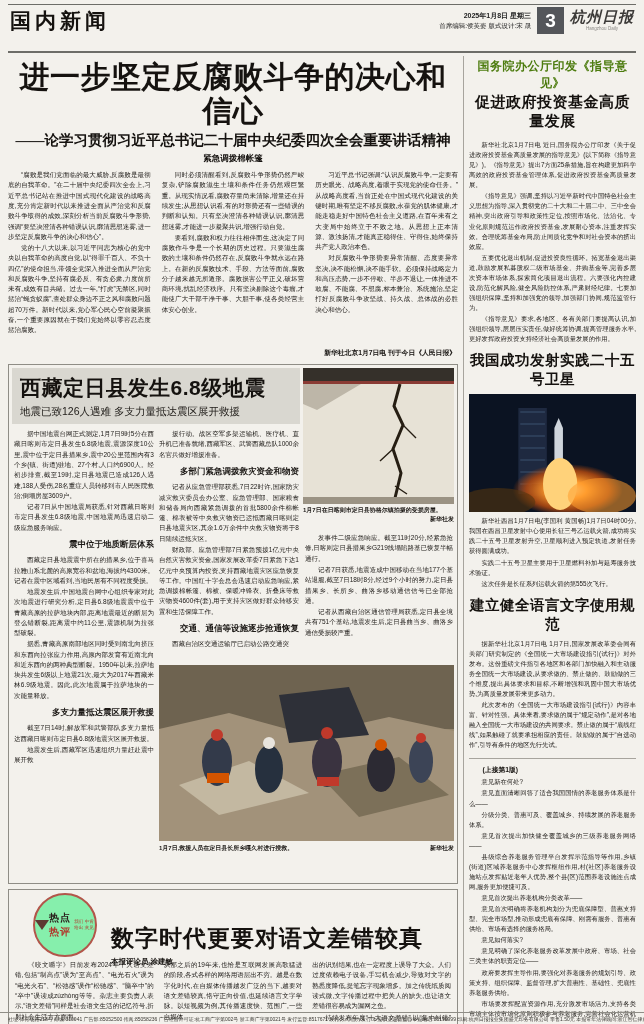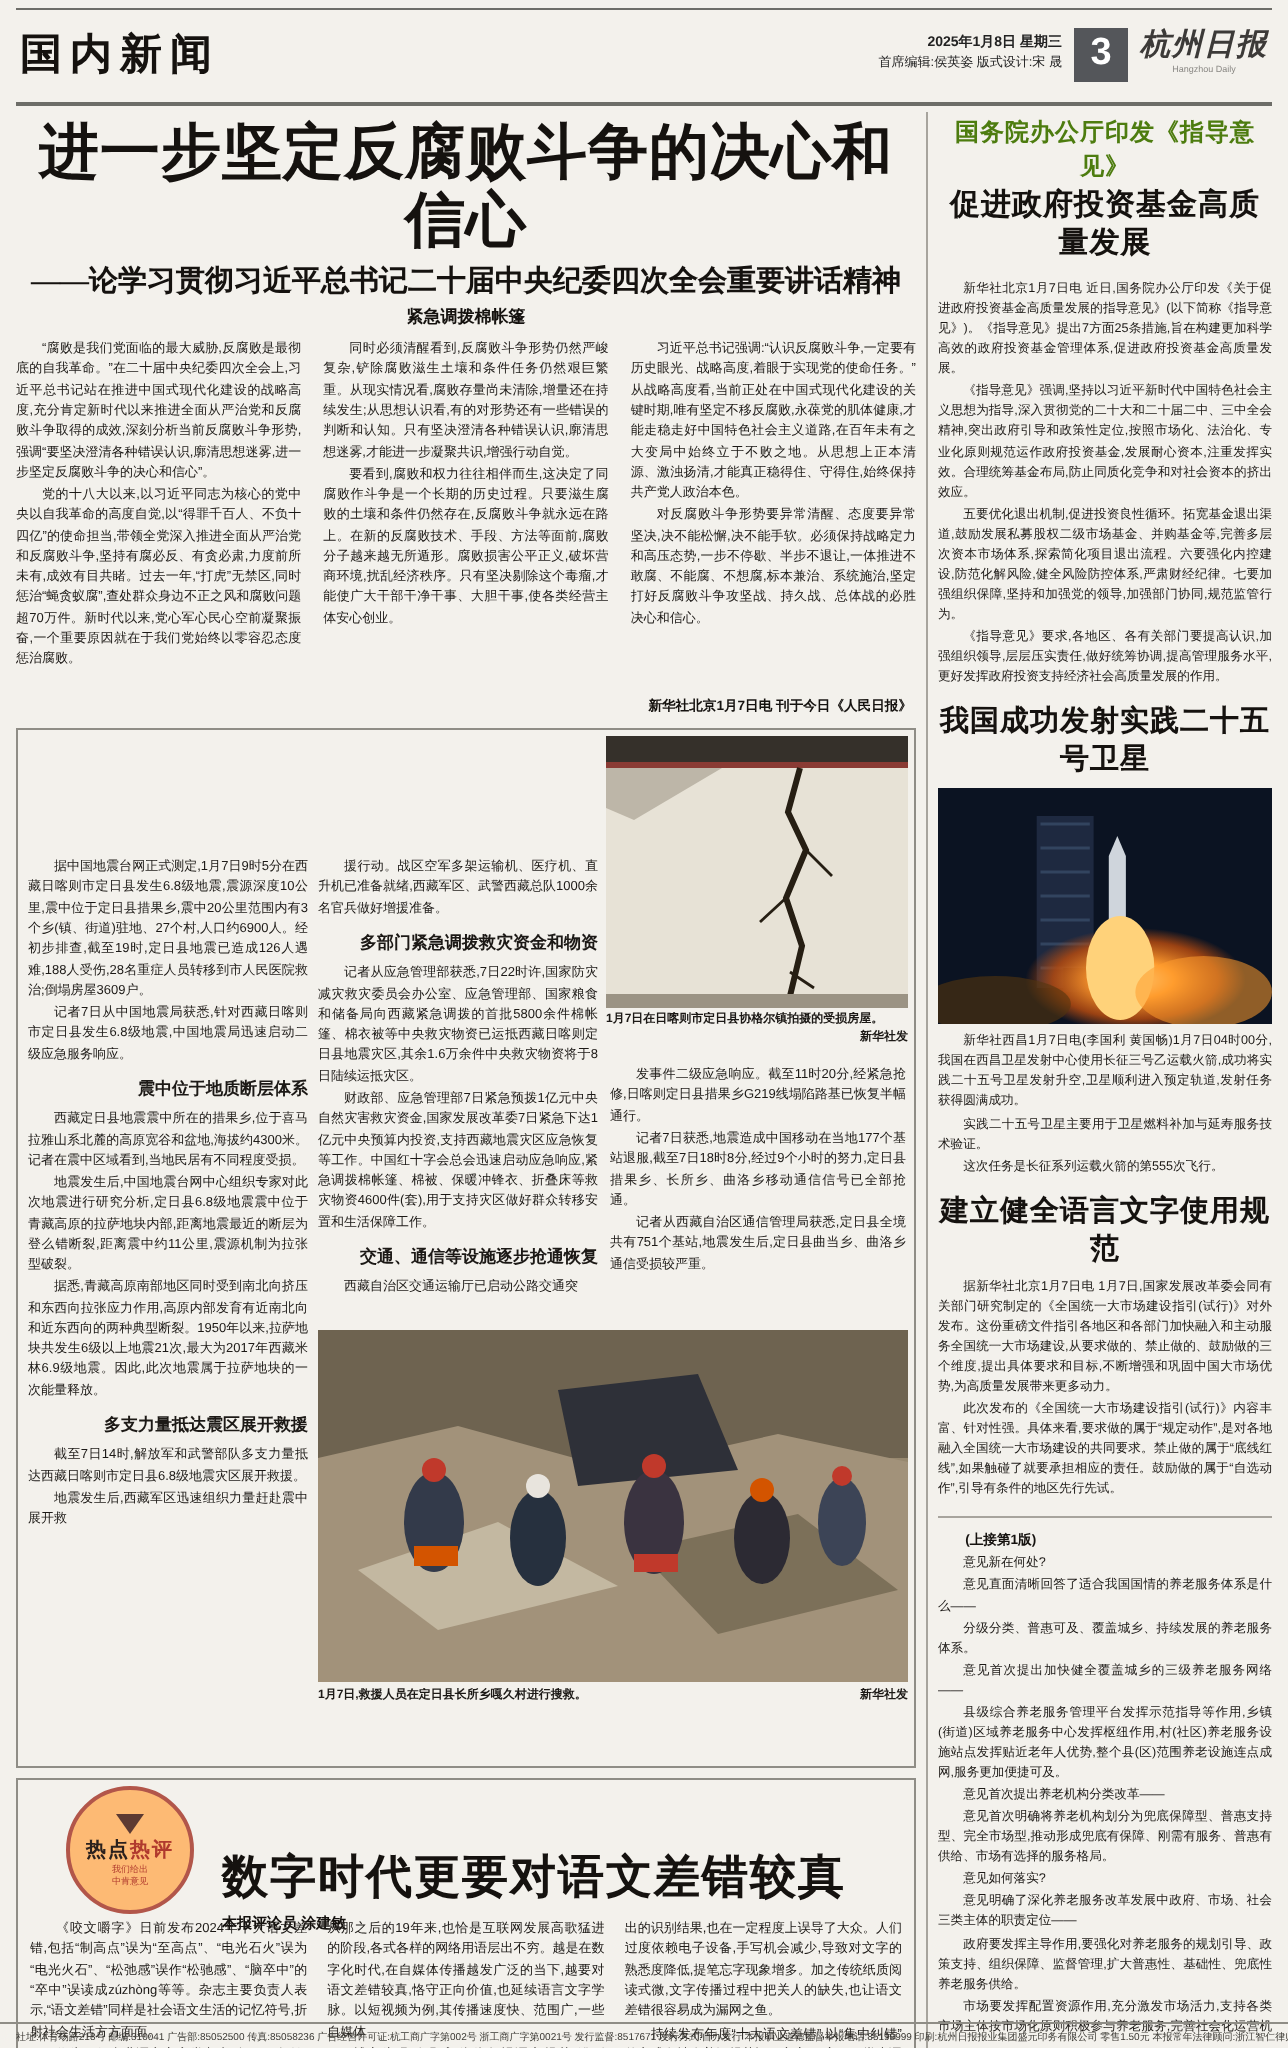--- a/index.html
+++ b/index.html
@@ -1,20 +1,20 @@
 <!DOCTYPE html>
 <html lang="zh"><head>
 <meta charset="utf-8">
 <style>
   html,body{margin:0;padding:0;background:#e8e6e0;}
   .page{position:relative;width:644px;height:1024px;margin:0 auto;background:#f3f1ec;color:#15120f;
         font-family:"Liberation Sans",sans-serif;box-sizing:border-box;padding:4px 8px 0;overflow:hidden;}
   
   .hdr{border-top:1px solid #6d6d68;border-bottom:2px solid #6d6d68;height:40px;
-       display:flex;align-items:center;justify-content:space-between;padding:2px 2px 4px;}
+       display:flex;align-items:flex-start;justify-content:space-between;padding:2px 2px 4px;}
   .hdr-section{font-size:21px;font-weight:700;letter-spacing:4px;}
   .hdr-right{display:flex;align-items:center;gap:6px;}
   .hdr-meta{text-align:right;font-size:6.5px;line-height:1.6;color:#222;}
   .hdr-meta .d{font-weight:700;font-size:7px;}
   .pagenum{width:27px;height:27px;background:#54565a;color:#fff;font-size:19px;font-weight:800;
            display:flex;align-items:center;justify-content:center;}
   .masthead{text-align:center;line-height:1;}
   .masthead .cn{font-size:15px;font-weight:700;color:#3c3a38;font-family:"Liberation Serif",serif;font-style:italic;letter-spacing:1px;}
   .masthead .en{font-size:4.5px;color:#8a8884;margin-top:2px;}
   
@@ -44,21 +44,21 @@
   .q-col1{left:5px;top:64px;width:140px;height:448px;}
   .q-col2{left:150px;top:64px;width:140px;height:234px;}
   .q-col3{left:296px;top:168px;width:148px;height:130px;}
   .q-sub{font-size:8.5px;font-weight:800;text-align:right;margin:5px 0 4px;}
   .q-photo2{left:150px;top:300px;width:295px;height:176px;}
   .q-cap2{left:150px;top:479px;width:295px;height:30px;}
   
   .lbox{border:1px solid #8f8d86;height:163px;margin-top:5px;padding:4px 6px;box-sizing:border-box;background:#f3f1ec;}
   .l-top{display:flex;align-items:center;height:62px;}
   .stamp{width:60px;height:60px;border:2px solid #b2564a;border-radius:50%;flex:none;margin:0 14px 0 18px;
-         display:flex;flex-direction:column;align-items:center;justify-content:center;background:#fdba74;}
+         display:flex;flex-direction:row;align-items:center;justify-content:center;background:#86efac;}
   .stamp .nib{width:0;height:0;border-left:7px solid transparent;border-right:7px solid transparent;border-top:10px solid #5d3a32;margin-bottom:1px;}
   .stamp .t{font-size:10px;font-weight:900;letter-spacing:1px;}
   .stamp .t .a{color:#2b211d;}
   .stamp .t .b{color:#b03a2e;}
   .stamp .s{font-size:4.5px;color:#b03a2e;line-height:1.3;}
   .l-titles{flex:1;text-align:left;margin-top:40px;}
   .l-h1{font-size:23px;font-weight:900;margin:0;letter-spacing:1px;}
   .l-by{font-size:7.5px;font-weight:700;margin-top:3px;}
   .l-cols{column-count:3;column-gap:10px;height:86px;overflow:hidden;margin-top:4px;}
   
@@ -110,20 +110,24 @@
             <p>党的十八大以来,以习近平同志为核心的党中央以自我革命的高度自觉,以“得罪千百人、不负十四亿”的使命担当,带领全党深入推进全面从严治党和反腐败斗争,坚持有腐必反、有贪必肃,力度前所未有,成效有目共睹。过去一年,“打虎”无禁区,同时惩治“蝇贪蚁腐”,查处群众身边不正之风和腐败问题超70万件。新时代以来,党心军心民心空前凝聚振奋,一个重要原因就在于我们党始终以零容忍态度惩治腐败。</p>
             <p>同时必须清醒看到,反腐败斗争形势仍然严峻复杂,铲除腐败滋生土壤和条件任务仍然艰巨繁重。从现实情况看,腐败存量尚未清除,增量还在持续发生;从思想认识看,有的对形势还有一些错误的判断和认知。只有坚决澄清各种错误认识,廓清思想迷雾,才能进一步凝聚共识,增强行动自觉。</p>
             <p>要看到,腐败和权力往往相伴而生,这决定了同腐败作斗争是一个长期的历史过程。只要滋生腐败的土壤和条件仍然存在,反腐败斗争就永远在路上。在新的反腐败技术、手段、方法等面前,腐败分子越来越无所遁形。腐败损害公平正义,破坏营商环境,扰乱经济秩序。只有坚决剔除这个毒瘤,才能使广大干部干净干事、大胆干事,使各类经营主体安心创业。</p>
             <p>习近平总书记强调:“认识反腐败斗争,一定要有历史眼光、战略高度,着眼于实现党的使命任务。”从战略高度看,当前正处在中国式现代化建设的关键时期,唯有坚定不移反腐败,永葆党的肌体健康,才能走稳走好中国特色社会主义道路,在百年未有之大变局中始终立于不败之地。从思想上正本清源、激浊扬清,才能真正稳得住、守得住,始终保持共产党人政治本色。</p>
             <p>对反腐败斗争形势要异常清醒、态度要异常坚决,决不能松懈,决不能手软。必须保持战略定力和高压态势,一步不停歇、半步不退让,一体推进不敢腐、不能腐、不想腐,标本兼治、系统施治,坚定打好反腐败斗争攻坚战、持久战、总体战的必胜决心和信心。</p>
           </div>
         <div class="lead-end">新华社北京1月7日电 刊于今日《人民日报》</div>
       </section>
 
       <section class="qbox">
+        <div class="abs q-head">
+          <div class="q-h1">西藏定日县发生6.8级地震</div>
+          <div class="q-deck">地震已致126人遇难 多支力量抵达震区展开救援</div>
+        </div>
 
         <div class="abs q-photo1">
           <svg class="ph" viewBox="0 0 151 136" preserveAspectRatio="none">
             <rect width="151" height="136" fill="#e7e2d6"></rect>
             <rect width="151" height="13" fill="#35302a"></rect>
             <rect y="13" width="151" height="3" fill="#8a3b34"></rect>
             <polygon points="0,16 58,16 14,42 0,36" fill="#bdb6a8"></polygon>
             <path d="M97 16 L91 38 L100 57 L90 81 L98 105 L92 130" stroke="#261e13" stroke-width="3" fill="none"></path>
             <path d="M100 57 L113 70 M90 81 L77 93 M92 118 L104 126" stroke="#261e13" stroke-width="1.4" fill="none"></path>
             <rect y="129" width="151" height="7" fill="#9b9384"></rect>

